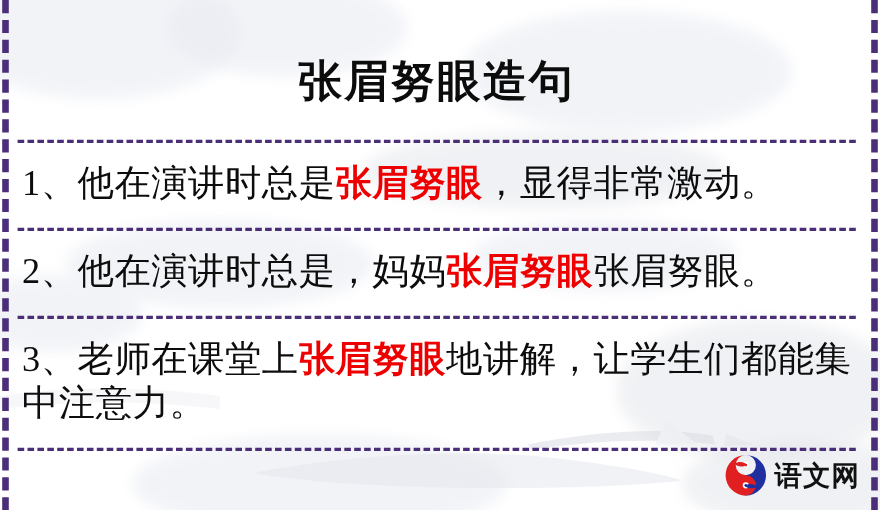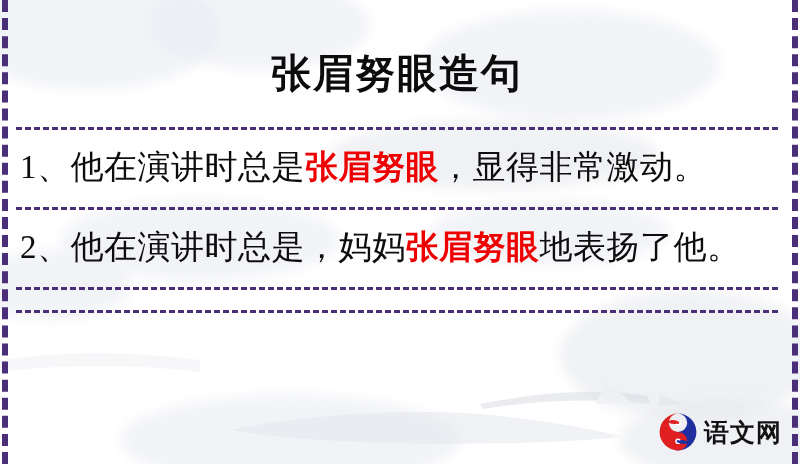--- a/index.html
+++ b/index.html
@@ -153,25 +153,28 @@
 
     <hr class="rule r1">
 
     <div class="sentence">
       <span>1、</span><span>他在演讲时总是</span><span class="kw">张眉努眼</span><span>，显得非常激动。</span>
     </div>
 
     <hr class="rule r2">
 
     <div class="sentence">
-      <span>2、</span><span>他在演讲时总是，妈妈</span><span class="kw">张眉努眼</span><span>地表扬了他。</span>
+      <span>2、</span><span>他在演讲时总是，妈妈</span><span class="kw">张眉努眼</span><span>张眉努眼。</span>
     </div>
 
     <hr class="rule r3">
 
+    <div class="sentence">
+      <span>3、</span><span>老师在课堂上</span><span class="kw">张眉努眼</span><span>地讲解，让学生们都能集中注意力。</span>
+    </div>
 
     <hr class="rule r4">
 
   </div>
 
   <div id="logo">
     <svg id="logo-mark" width="40" height="40" viewBox="0 0 100 100" aria-hidden="true">
       <path d="M50 4 A46 46 0 0 1 50 96 A23 23 0 0 1 50 50 A23 23 0 0 0 50 4 Z" fill="#1f2fa0"></path>
       <path d="M50 96 A46 46 0 0 1 50 4 A23 23 0 0 0 50 50 A23 23 0 0 1 50 96 Z" fill="#e02020"></path>
       <circle cx="50" cy="27" r="7" fill="#ffffff"></circle>

